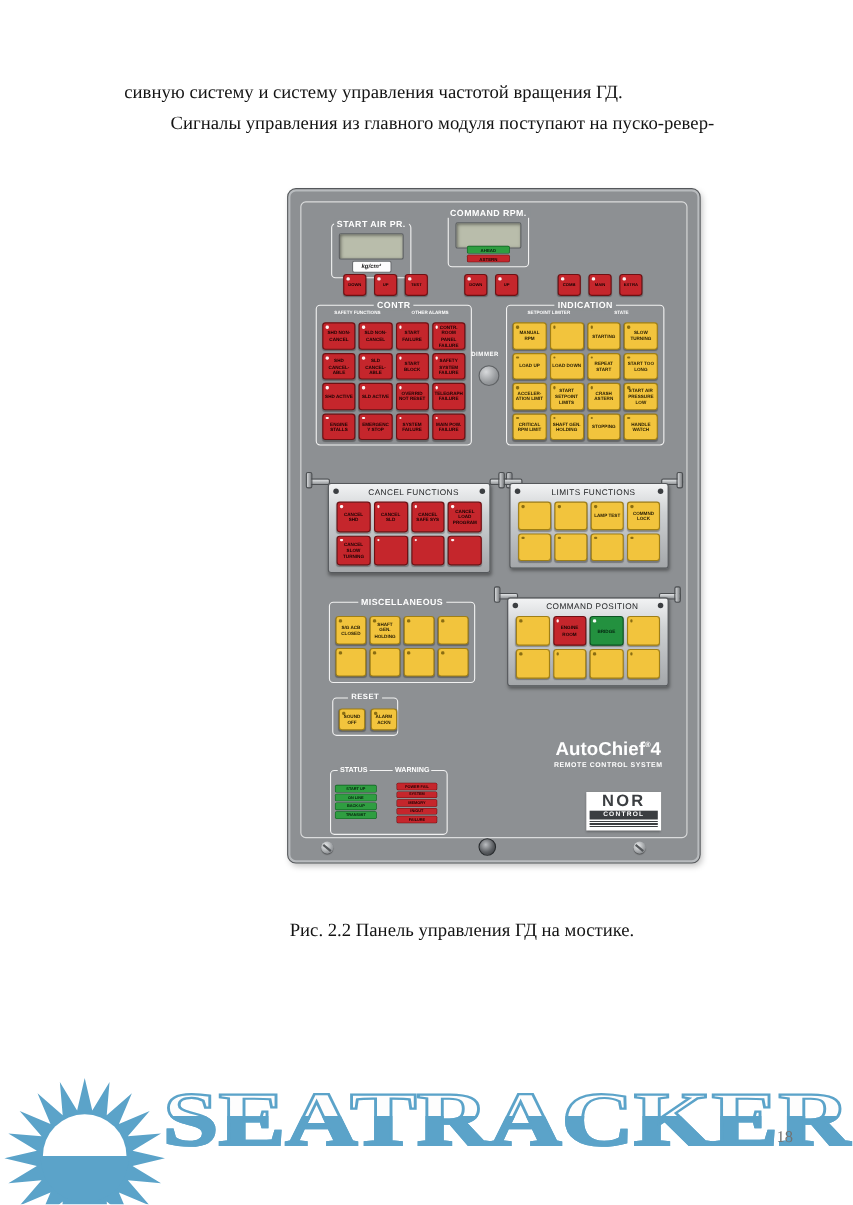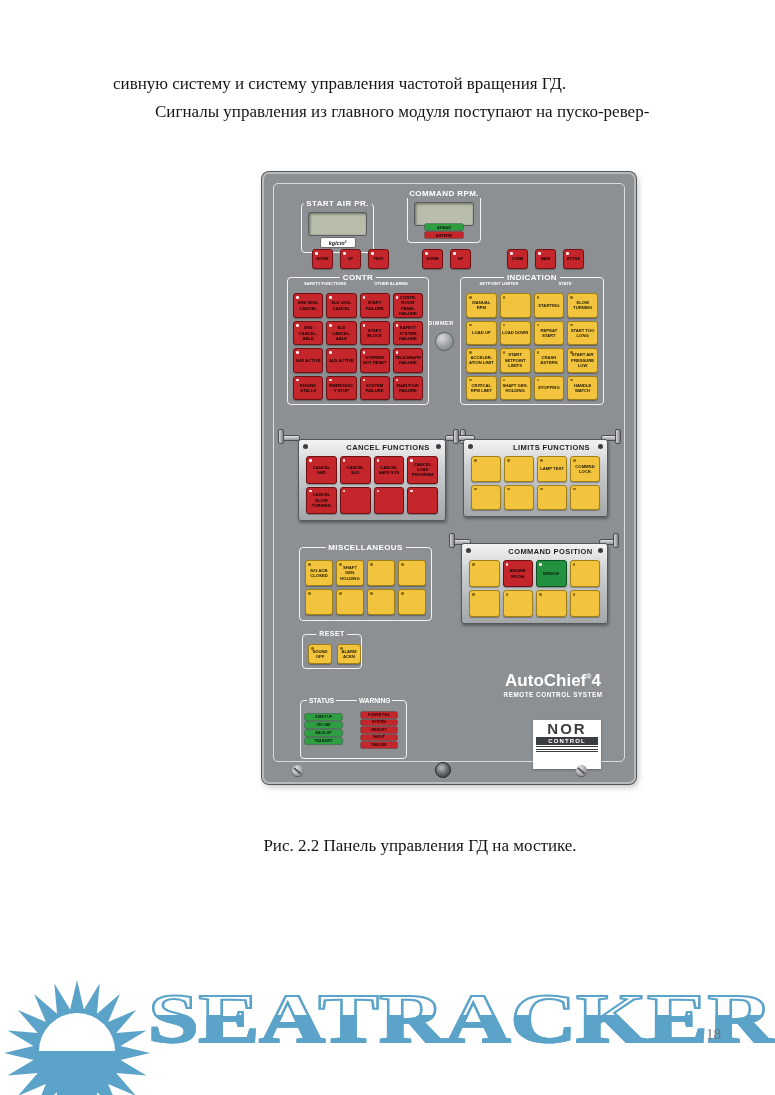--- a/index.html
+++ b/index.html
@@ -55,21 +55,21 @@
   .pbtn.yellow .led{background:#8a6d12;}
 
   
   .bgrid{position:absolute;left:5px;right:5px;top:15px;bottom:4px;display:grid;
          grid-template-columns:repeat(4,1fr);grid-auto-rows:1fr;gap:3px;}
   .metal .bgrid{left:7px;right:7px;top:16px;bottom:6px;}
 
   
   .metal{position:absolute;background:linear-gradient(180deg,#f2f3f4 0%,#cdd0d2 35%,#a4a7aa 100%);
          border:1px solid #55585b;border-radius:3px;box-shadow:1px 2px 3px rgba(0,0,0,.35);}
-  .mtitle{position:absolute;top:3px;left:16px;width:100%;text-align:center;font-size:7.5px;font-weight:bold;
+  .mtitle{position:absolute;top:3px;left:4px;width:100%;text-align:center;font-size:7.5px;font-weight:normal;
           color:#1c1e20;letter-spacing:.4px;}
   .metal::before,.metal::after{content:"";position:absolute;top:4px;width:5px;height:5px;border-radius:50%;
           background:#3c3f42;}
   .metal::before{left:4px;} .metal::after{right:4px;}
   .hbar{position:absolute;width:18px;height:4px;background:linear-gradient(#e2e4e6,#94979a);
         border:1px solid #4c4f52;border-radius:2px;}
   .hpin{position:absolute;width:4px;height:13px;background:linear-gradient(90deg,#d4d6d8,#7f8285);
         border:1px solid #4c4f52;border-radius:2px;}
 
   
@@ -83,21 +83,21 @@
         font-size:3.5px;font-weight:bold;}
   .sbar.green{height:5.5px;background:#2f9e41;box-shadow:0 0 0 .5px #0e5a20;color:#04200b;}
   .sbar.red{height:5.5px;background:#c5262c;box-shadow:0 0 0 .5px #6f1013;color:#230203;}
   .stitle{position:absolute;top:-4px;background:#8d9093;padding:0 2px;font-size:6.5px;font-weight:bold;color:#fff;}
 
   
   .aclogo{position:absolute;left:228px;top:498px;width:122px;text-align:center;color:#fff;}
   .acmain{font-size:17px;font-weight:bold;letter-spacing:0;line-height:1;}
   .acmain sup{font-size:7px;}
   .acsub{display:block;font-size:6.3px;font-weight:bold;letter-spacing:.55px;margin-top:1px;}
-  .nclogo{position:absolute;left:269px;top:546px;width:62px;background:#fff;padding:2px 3px 16px;
+  .nclogo{position:absolute;left:269px;top:546px;width:62px;background:#fff;padding:2px 3px 2px;
           box-shadow:0 1px 2px rgba(0,0,0,.3);}
   .nctop{font-size:15px;font-weight:900;color:#3b3e41;letter-spacing:2px;line-height:.95;text-align:center;}
   .ncband{background:#3b3e41;color:#fff;font-size:6px;font-weight:bold;text-align:center;
           letter-spacing:1.1px;padding:1px 0;margin-top:1px;}
   .nclines{height:7px;margin-top:1px;background:repeating-linear-gradient(180deg,#3b3e41 0 1px,#fff 1px 2.6px);}
 
   
   .screw{position:absolute;width:11px;height:11px;border-radius:50%;
          background:radial-gradient(circle at 35% 35%, #eceeef, #9da0a3 60%, #72757a);
          box-shadow:0 1px 1px rgba(0,0,0,.4);}

